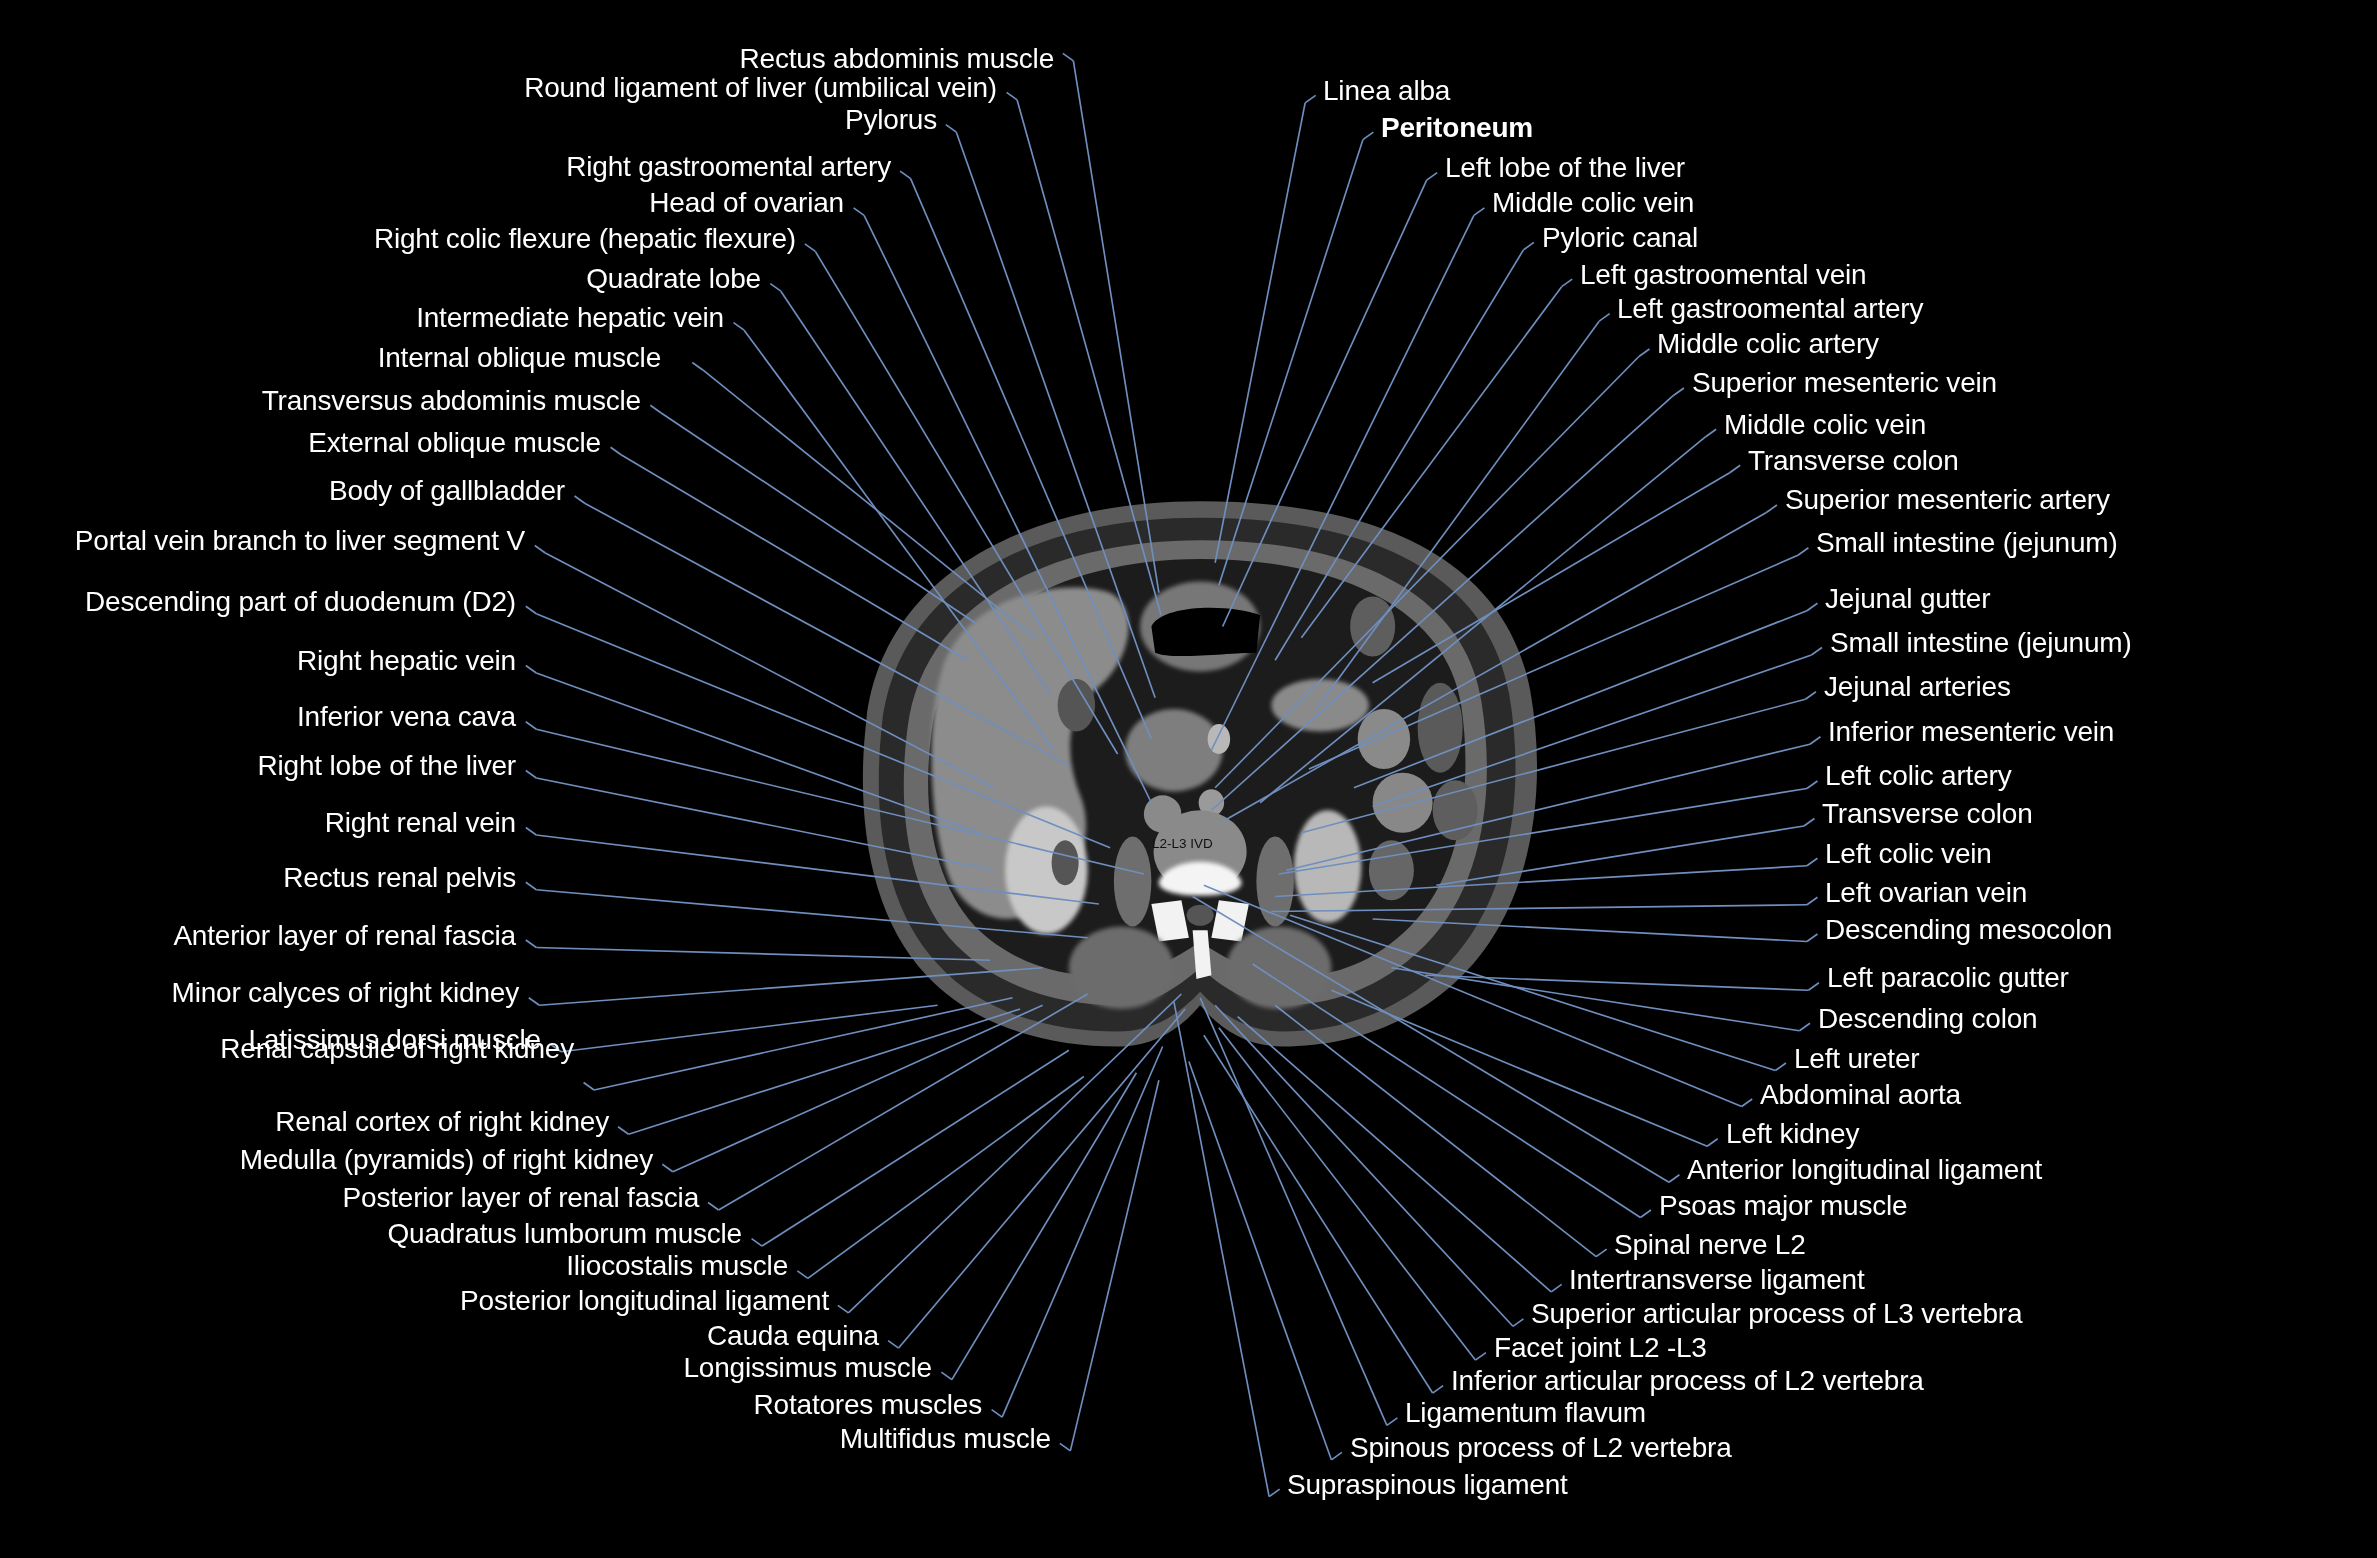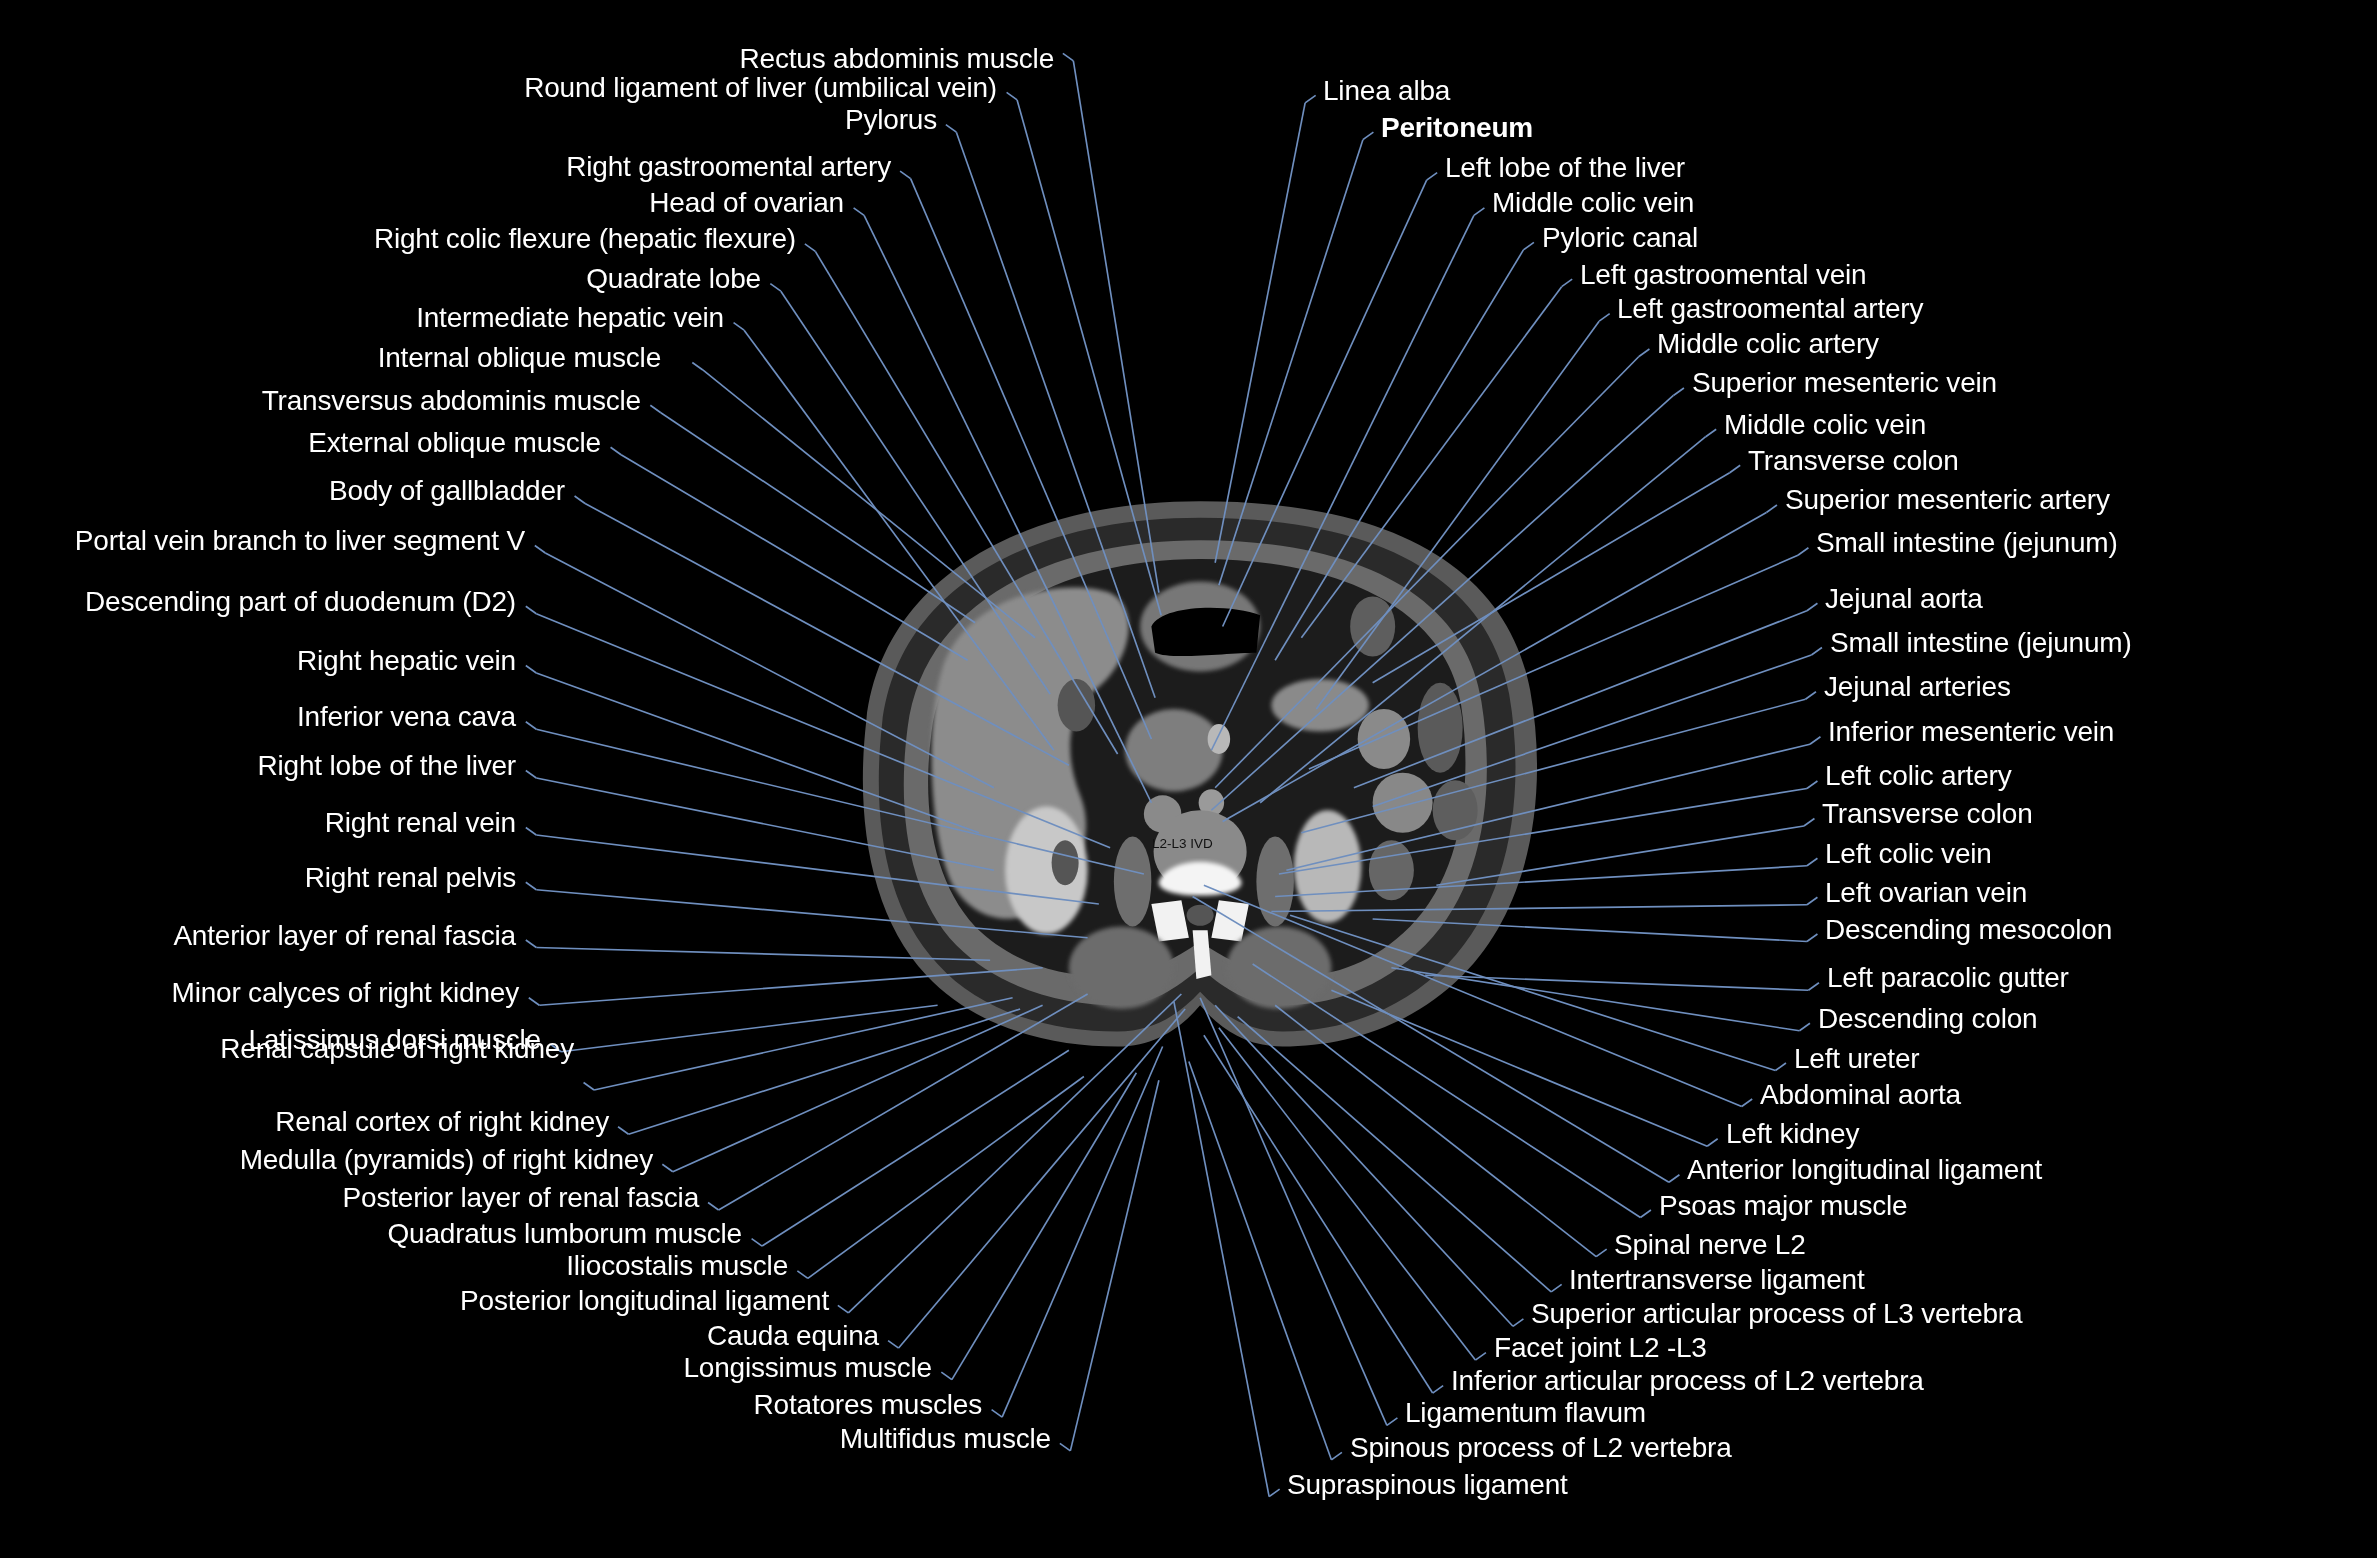--- a/index.html
+++ b/index.html
@@ -235,21 +235,21 @@
       <div class="lbl left" style="right: 1716px; top: 358px;">Internal oblique muscle</div>
       <div class="lbl left" style="right: 1736px; top: 401px;">Transversus abdominis muscle</div>
       <div class="lbl left" style="right: 1776px; top: 443px;">External oblique muscle</div>
       <div class="lbl left" style="right: 1812px; top: 491px;">Body of gallbladder</div>
       <div class="lbl left" style="right: 1852px; top: 541px;">Portal vein branch to liver segment V</div>
       <div class="lbl left" style="right: 1861px; top: 602px;">Descending part of duodenum (D2)</div>
       <div class="lbl left" style="right: 1861px; top: 661px;">Right hepatic vein</div>
       <div class="lbl left" style="right: 1861px; top: 717px;">Inferior vena cava</div>
       <div class="lbl left" style="right: 1861px; top: 766px;">Right lobe of the liver</div>
       <div class="lbl left" style="right: 1861px; top: 823px;">Right renal vein</div>
-      <div class="lbl left" style="right: 1861px; top: 878px;">Right renal pelvis</div>
+      <div class="lbl left" style="right: 1861px; top: 878px;">Rectus renal pelvis</div>
       <div class="lbl left" style="right: 1861px; top: 936px;">Anterior layer of renal fascia</div>
       <div class="lbl left" style="right: 1858px; top: 993px;">Minor calyces of right kidney</div>
       <div class="lbl left" style="right: 1836px; top: 1040px;">Latissimus dorsi muscle</div>
       <div class="lbl left" style="right: 1803px; top: 1049px;">Renal capsule of right kidney</div>
       <div class="lbl left" style="right: 1768px; top: 1122px;">Renal cortex of right kidney</div>
       <div class="lbl left" style="right: 1724px; top: 1160px;">Medulla (pyramids) of right kidney</div>
       <div class="lbl left" style="right: 1678px; top: 1198px;">Posterior layer of renal fascia</div>
       <div class="lbl left" style="right: 1635px; top: 1234px;">Quadratus lumborum muscle</div>
       <div class="lbl left" style="right: 1589px; top: 1266px;">Iliocostalis muscle</div>
       <div class="lbl left" style="right: 1548px; top: 1301px;">Posterior longitudinal ligament</div>
@@ -265,21 +265,21 @@
       <div class="lbl right" style="left: 1492px; top: 203px;">Middle colic vein</div>
       <div class="lbl right" style="left: 1542px; top: 238px;">Pyloric canal</div>
       <div class="lbl right" style="left: 1580px; top: 275px;">Left gastroomental vein</div>
       <div class="lbl right" style="left: 1617px; top: 309px;">Left gastroomental artery</div>
       <div class="lbl right" style="left: 1657px; top: 344px;">Middle colic artery</div>
       <div class="lbl right" style="left: 1692px; top: 383px;">Superior mesenteric vein</div>
       <div class="lbl right" style="left: 1724px; top: 425px;">Middle colic vein</div>
       <div class="lbl right" style="left: 1748px; top: 461px;">Transverse colon</div>
       <div class="lbl right" style="left: 1785px; top: 500px;">Superior mesenteric artery</div>
       <div class="lbl right" style="left: 1816px; top: 543px;">Small intestine (jejunum)</div>
-      <div class="lbl right" style="left: 1825px; top: 599px;">Jejunal aorta</div>
+      <div class="lbl right" style="left: 1825px; top: 599px;">Jejunal gutter</div>
       <div class="lbl right" style="left: 1830px; top: 643px;">Small intestine (jejunum)</div>
       <div class="lbl right" style="left: 1824px; top: 687px;">Jejunal arteries</div>
       <div class="lbl right" style="left: 1828px; top: 732px;">Inferior mesenteric vein</div>
       <div class="lbl right" style="left: 1825px; top: 776px;">Left colic artery</div>
       <div class="lbl right" style="left: 1822px; top: 814px;">Transverse colon</div>
       <div class="lbl right" style="left: 1825px; top: 854px;">Left colic vein</div>
       <div class="lbl right" style="left: 1825px; top: 893px;">Left ovarian vein</div>
       <div class="lbl right" style="left: 1825px; top: 930px;">Descending mesocolon</div>
       <div class="lbl right" style="left: 1827px; top: 978px;">Left paracolic gutter</div>
       <div class="lbl right" style="left: 1818px; top: 1019px;">Descending colon</div>

